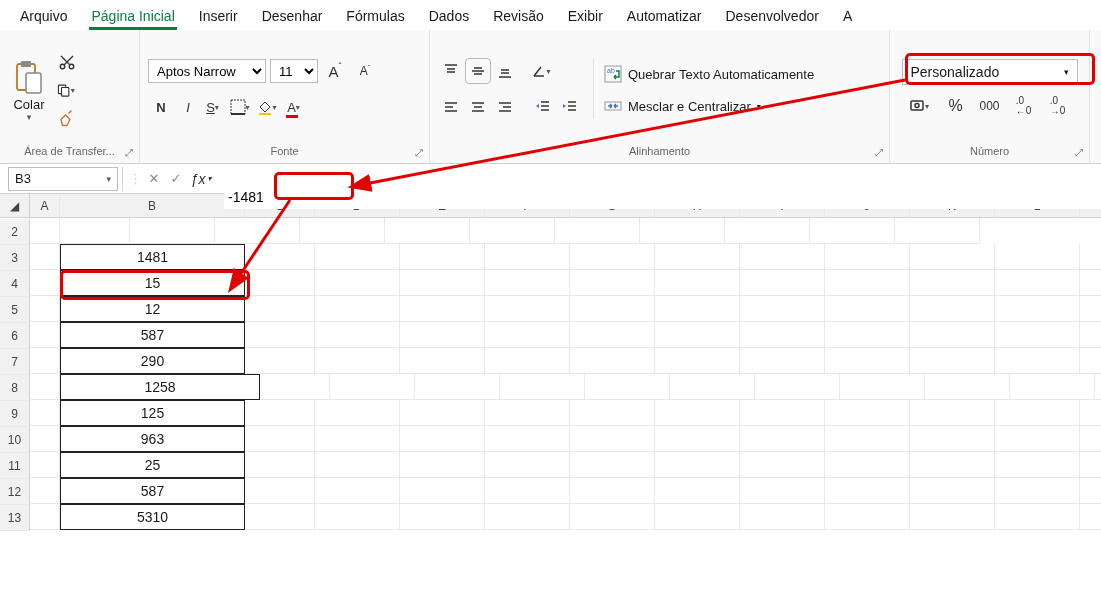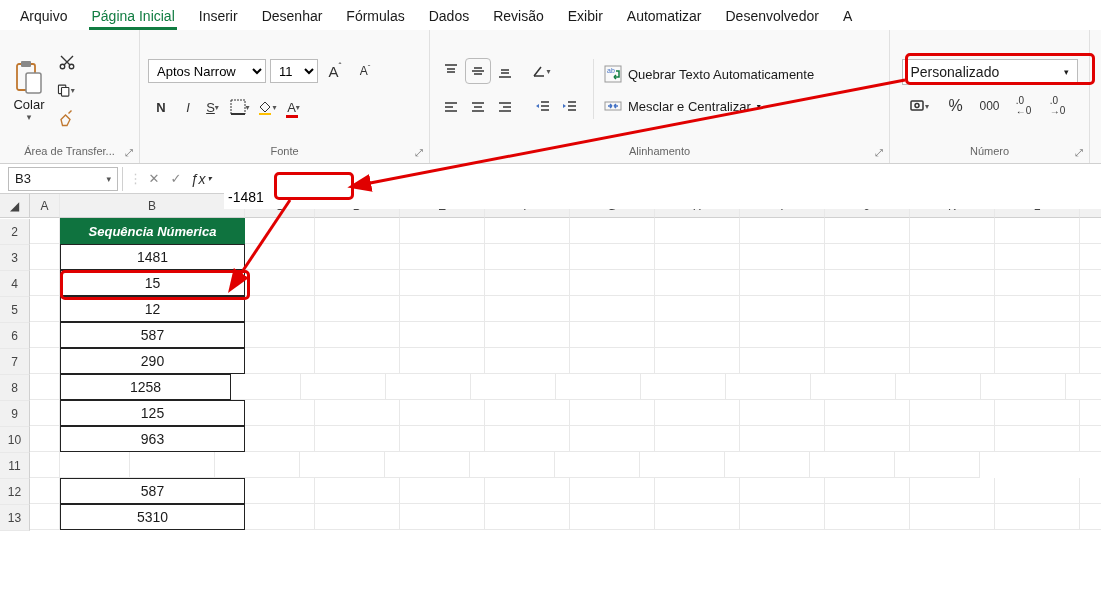--- a/index.html
+++ b/index.html
@@ -348,21 +348,20 @@
         <div class="colhdr" style="width: 85px;">G</div>
         <div class="colhdr" style="width: 85px;">H</div>
         <div class="colhdr" style="width: 85px;">I</div>
         <div class="colhdr" style="width: 85px;">J</div>
         <div class="colhdr" style="width: 85px;">K</div>
         <div class="colhdr" style="width: 85px;">L</div>
         <div class="colhdr" style="width: 85px;">M</div>
       </div>
       <div class="datarow">
         <div class="cell" style="width: 30px;"></div>
-        <div class="cell tbl-header" style="width: 185px;">Sequência Númerica</div>
         <div class="cell" style="width: 70px;"></div>
         <div class="cell" style="width: 85px;"></div>
         <div class="cell" style="width: 85px;"></div>
         <div class="cell" style="width: 85px;"></div>
         <div class="cell" style="width: 85px;"></div>
         <div class="cell" style="width: 85px;"></div>
         <div class="cell" style="width: 85px;"></div>
         <div class="cell" style="width: 85px;"></div>
         <div class="cell" style="width: 85px;"></div>
         <div class="cell" style="width: 85px;"></div>
@@ -438,21 +437,21 @@
         <div class="cell" style="width: 85px;"></div>
         <div class="cell" style="width: 85px;"></div>
         <div class="cell" style="width: 85px;"></div>
         <div class="cell" style="width: 85px;"></div>
         <div class="cell" style="width: 85px;"></div>
         <div class="cell" style="width: 85px;"></div>
         <div class="cell" style="width: 85px;"></div>
       </div>
       <div class="datarow">
         <div class="cell" style="width: 30px;"></div>
-        <div class="cell tbl-cell" style="width: 171px;">1258</div>
+        <div class="cell tbl-cell" style="width: 200px;">1258</div>
         <div class="cell" style="width: 70px;"></div>
         <div class="cell" style="width: 85px;"></div>
         <div class="cell" style="width: 85px;"></div>
         <div class="cell" style="width: 85px;"></div>
         <div class="cell" style="width: 85px;"></div>
         <div class="cell" style="width: 85px;"></div>
         <div class="cell" style="width: 85px;"></div>
         <div class="cell" style="width: 85px;"></div>
         <div class="cell" style="width: 85px;"></div>
         <div class="cell" style="width: 85px;"></div>
@@ -483,20 +482,21 @@
         <div class="cell" style="width: 85px;"></div>
         <div class="cell" style="width: 85px;"></div>
         <div class="cell" style="width: 85px;"></div>
         <div class="cell" style="width: 85px;"></div>
         <div class="cell" style="width: 85px;"></div>
         <div class="cell" style="width: 85px;"></div>
         <div class="cell" style="width: 85px;"></div>
       </div>
       <div class="datarow">
         <div class="cell" style="width: 30px;"></div>
+        <div class="cell tbl-cell" style="width: 185px;">25</div>
         <div class="cell" style="width: 70px;"></div>
         <div class="cell" style="width: 85px;"></div>
         <div class="cell" style="width: 85px;"></div>
         <div class="cell" style="width: 85px;"></div>
         <div class="cell" style="width: 85px;"></div>
         <div class="cell" style="width: 85px;"></div>
         <div class="cell" style="width: 85px;"></div>
         <div class="cell" style="width: 85px;"></div>
         <div class="cell" style="width: 85px;"></div>
         <div class="cell" style="width: 85px;"></div>

